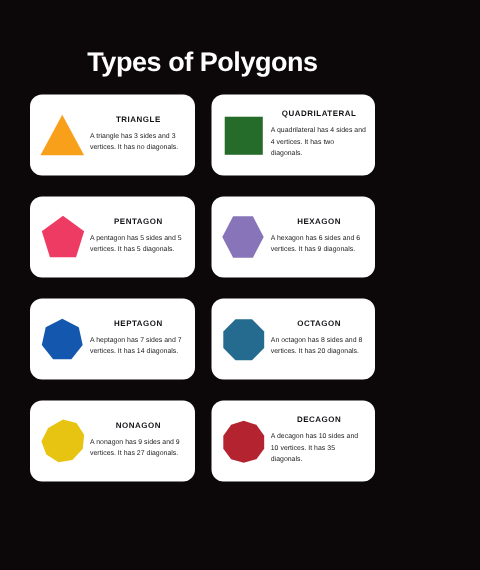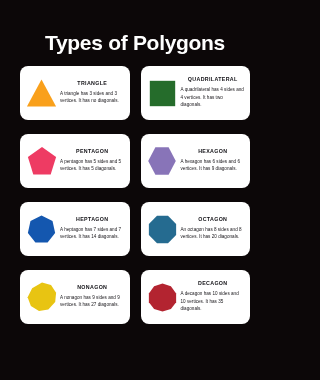--- a/index.html
+++ b/index.html
@@ -13,21 +13,21 @@
   #poster {
     width:270px; height:380px;
     background:#0c0708;
     position:relative;
     display:flex;
     flex-direction:column;
     align-items:center;
   }
   #title {
     color:#ffffff;
-    font-size:21px;
+    font-size:18px;
     font-weight:bold;
     letter-spacing:-0.3px;
     text-align:center;
     margin-top:32px;
     margin-bottom:13px;
     line-height:1;
     white-space:nowrap;
   }
   #grid {
     width:230px;

